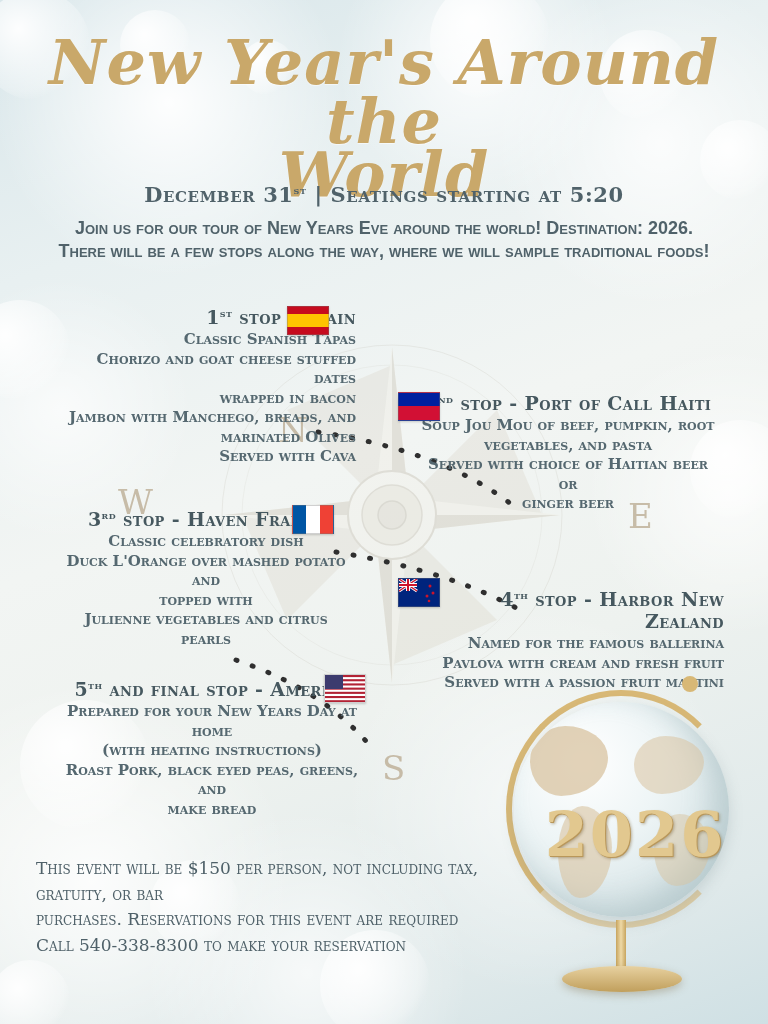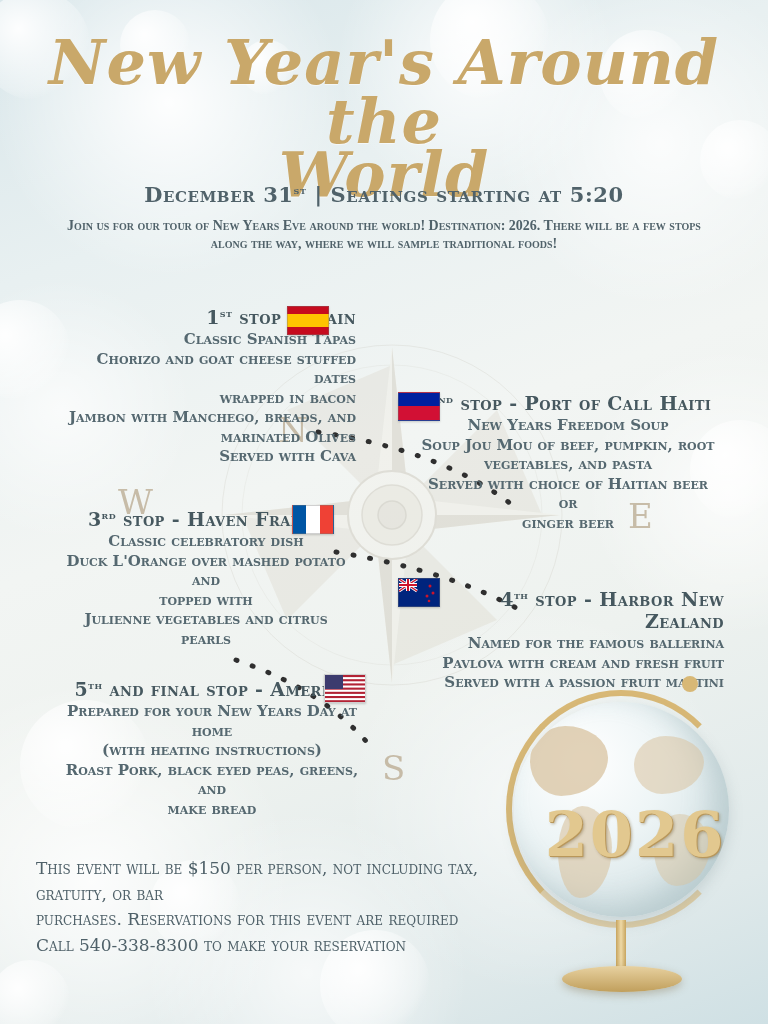--- a/index.html
+++ b/index.html
@@ -70,23 +70,23 @@
     font-family: "DejaVu Serif", serif;
     font-weight: bold;
     font-size: 21px;
     letter-spacing: 0.6px;
     font-variant: small-caps;
     color: #50626a;
     margin-bottom: 10px;
   }
   .headline sup { font-size: 12px; }
   .intro {
-    font-family: Liberation Serif, serif;
-    font-weight: bold;
-    font-size: 14px;
+    font-family: Liberation Sans, sans-serif;
+    font-weight: bold;
+    font-size: 18px;
     line-height: 1.28;
     font-variant: small-caps;
     color: #50626a;
   }
 
   
   .compass {
     position: absolute;
     left: 206px;
     top: 300px;
@@ -332,21 +332,20 @@
       <div>Served with Cava</div>
     </div>
   </div>
   <div class="flag" style="left:287px; top:306px; background:linear-gradient(180deg,#c60b1e 0 25%,#ffc400 25% 75%,#c60b1e 75% 100%);"></div>
 
   <div class="stop" style="left:418px; top:392px; width:300px; text-align:center;">
     <div class="stop-title">
       <span>2</span><sup>nd</sup><span> stop - Port of Call Haiti</span>
     </div>
     <div class="stop-body">
-      <div>New Years Freedom Soup</div>
       <div>Soup Jou Mou of beef, pumpkin, root</div>
       <div>vegetables, and pasta</div>
       <div>Served with choice of Haitian beer or</div>
       <div>ginger beer</div>
     </div>
   </div>
   <div class="flag" style="left:398px; top:392px; background:linear-gradient(180deg,#00209f 0 50%,#d21034 50% 100%);"></div>
 
   <div class="stop" style="left:62px; top:508px; width:288px; text-align:center;">
     <div class="stop-title">

